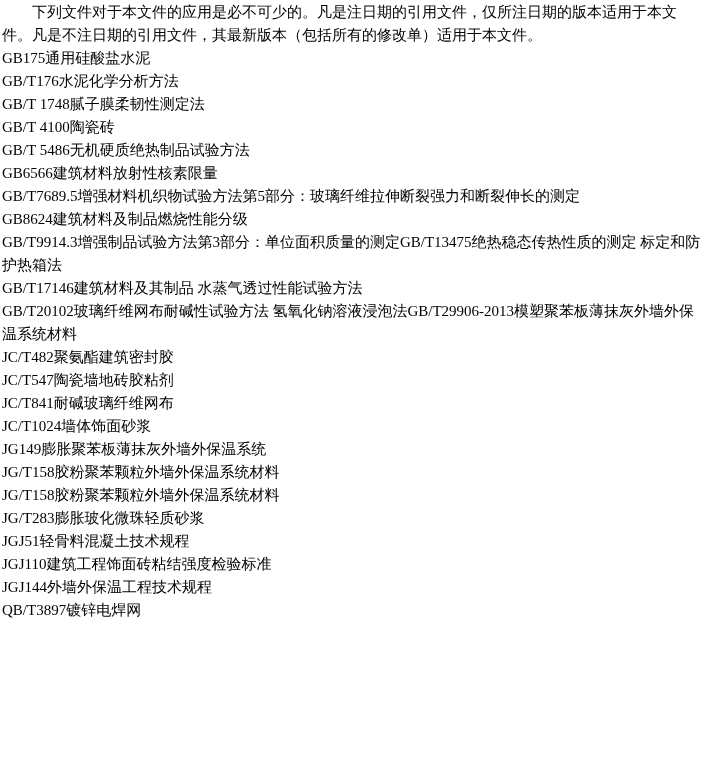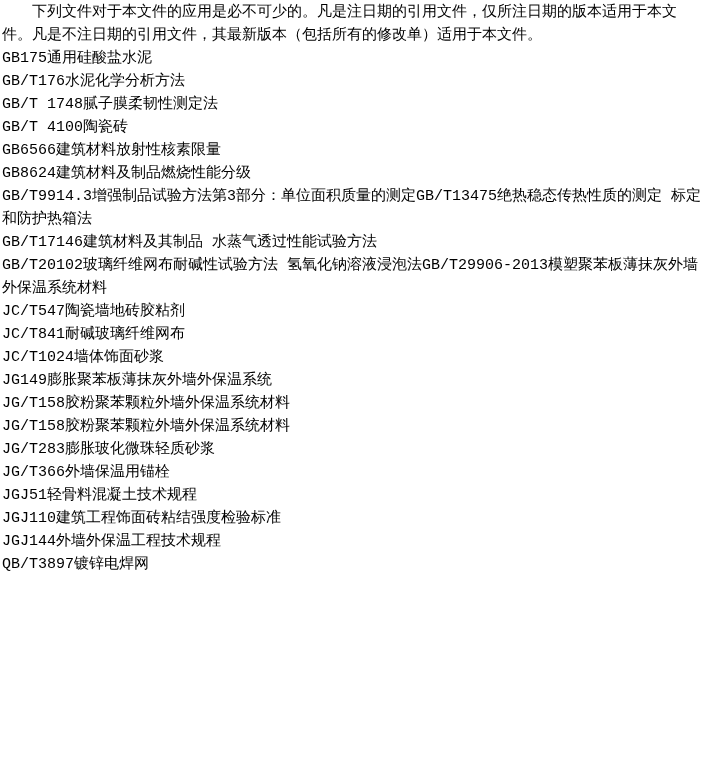--- a/index.html
+++ b/index.html
@@ -7,21 +7,21 @@
     padding: 0;
     background: #ffffff;
   }
   .doc-page {
     width: 711px;
     height: 758px;
     box-sizing: border-box;
     padding: 1px 6px 0 2px;
     background: #ffffff;
     color: #000000;
-    font-family: Liberation Mono, monospace;
+    font-family: Liberation Serif, serif;
     font-size: 15px;
     line-height: 23px;
     overflow: hidden;
     word-break: break-all;
   }
   .doc-page p {
     margin: 0;
     padding: 0;
   }
   p.intro-para {
@@ -30,30 +30,32 @@
 </style>
 </head>
 <body>
 
 <div class="doc-page">
   <p class="intro-para">下列文件对于本文件的应用是必不可少的。凡是注日期的引用文件，仅所注日期的版本适用于本文件。凡是不注日期的引用文件，其最新版本（包括所有的修改单）适用于本文件。</p>
   <p>GB175通用硅酸盐水泥</p>
   <p>GB/T176水泥化学分析方法</p>
   <p>GB/T 1748腻子膜柔韧性测定法</p>
   <p>GB/T 4100陶瓷砖</p>
+  <p>GB/T 5486无机硬质绝热制品试验方法</p>
   <p>GB6566建筑材料放射性核素限量</p>
+  <p>GB/T7689.5增强材料机织物试验方法第5部分：玻璃纤维拉伸断裂强力和断裂伸长的测定</p>
   <p>GB8624建筑材料及制品燃烧性能分级</p>
   <p>GB/T9914.3增强制品试验方法第3部分：单位面积质量的测定GB/T13475绝热稳态传热性质的测定 标定和防护热箱法</p>
   <p>GB/T17146建筑材料及其制品 水蒸气透过性能试验方法</p>
   <p>GB/T20102玻璃纤维网布耐碱性试验方法 氢氧化钠溶液浸泡法GB/T29906-2013模塑聚苯板薄抹灰外墙外保温系统材料</p>
+  <p>JC/T482聚氨酯建筑密封胶</p>
   <p>JC/T547陶瓷墙地砖胶粘剂</p>
   <p>JC/T841耐碱玻璃纤维网布</p>
   <p>JC/T1024墙体饰面砂浆</p>
   <p>JG149膨胀聚苯板薄抹灰外墙外保温系统</p>
   <p>JG/T158胶粉聚苯颗粒外墙外保温系统材料</p>
   <p>JG/T158胶粉聚苯颗粒外墙外保温系统材料</p>
   <p>JG/T283膨胀玻化微珠轻质砂浆</p>
-  <p>JG/T366外墙保温用锚栓</p>
   <p>JGJ51轻骨料混凝土技术规程</p>
   <p>JGJ110建筑工程饰面砖粘结强度检验标准</p>
   <p>JGJ144外墙外保温工程技术规程</p>
   <p>QB/T3897镀锌电焊网</p>
 </div>
 
 </body></html>

